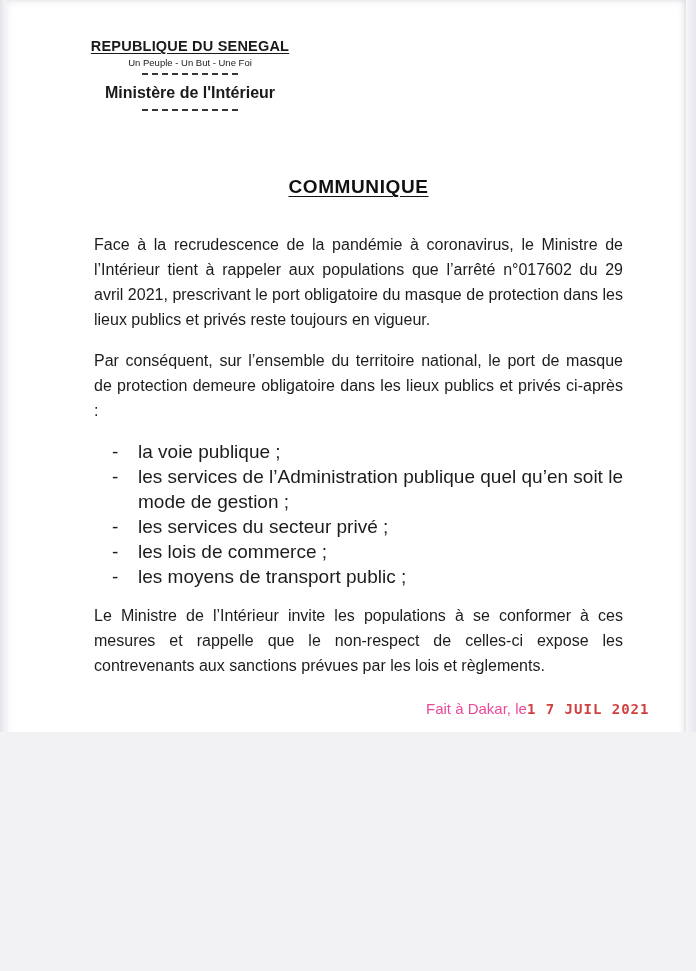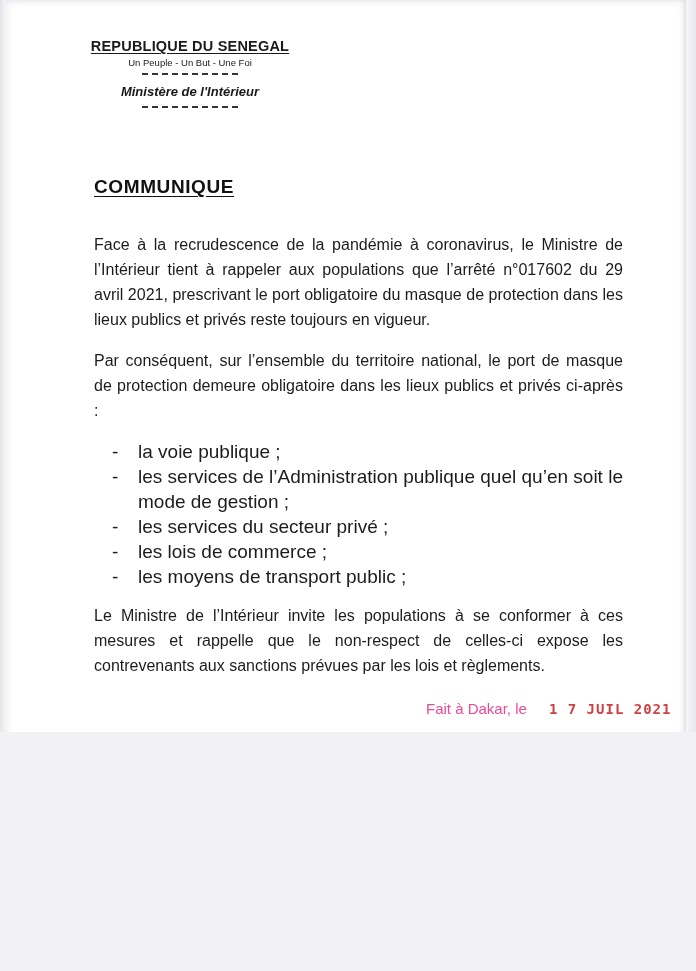--- a/index.html
+++ b/index.html
@@ -82,40 +82,40 @@
     white-space: nowrap;
   }
   .dashrule {
     width: 96px;
     margin: 5px auto 0 auto;
     height: 0;
     border-top: 2px dashed #2b2b2b;
     opacity: 0.95;
   }
   .lh-ministry {
-    font-size: 13px;
+    font-size: 16px;
     font-weight: bold;
     margin-top: 9px;
     white-space: nowrap;
-    font-style: italic;
   }
   .dashrule2 {
     width: 96px;
     margin: 7px auto 0 auto;
     height: 0;
     border-top: 2px dashed #2b2b2b;
     opacity: 0.95;
   }
 
   
   .doc-title {
     position: absolute;
     left: 88px;
     top: 176px;
     width: 529px;
+    text-align: center;
     font-size: 19px;
     font-weight: bold;
     letter-spacing: 0.6px;
     color: #111;
   }
   .doc-title span {
     text-decoration: underline;
     text-underline-offset: 3px;
   }
 
@@ -166,21 +166,20 @@
     font-size: 15px;
     color: #ec4899;
     white-space: nowrap;
   }
   .sig-date {
     color: #cf4040;
     font-family: "DejaVu Sans Mono", monospace;
     font-size: 14px;
     font-weight: bold;
     letter-spacing: 1px;
-    margin-left: 22px;
     white-space: nowrap;
   }
   .sig-title {
     font-size: 15px;
     font-weight: bold;
     color: #1c1c1c;
     margin-top: 18px;
     margin-left: 8px;
     white-space: nowrap;
     position: relative;

